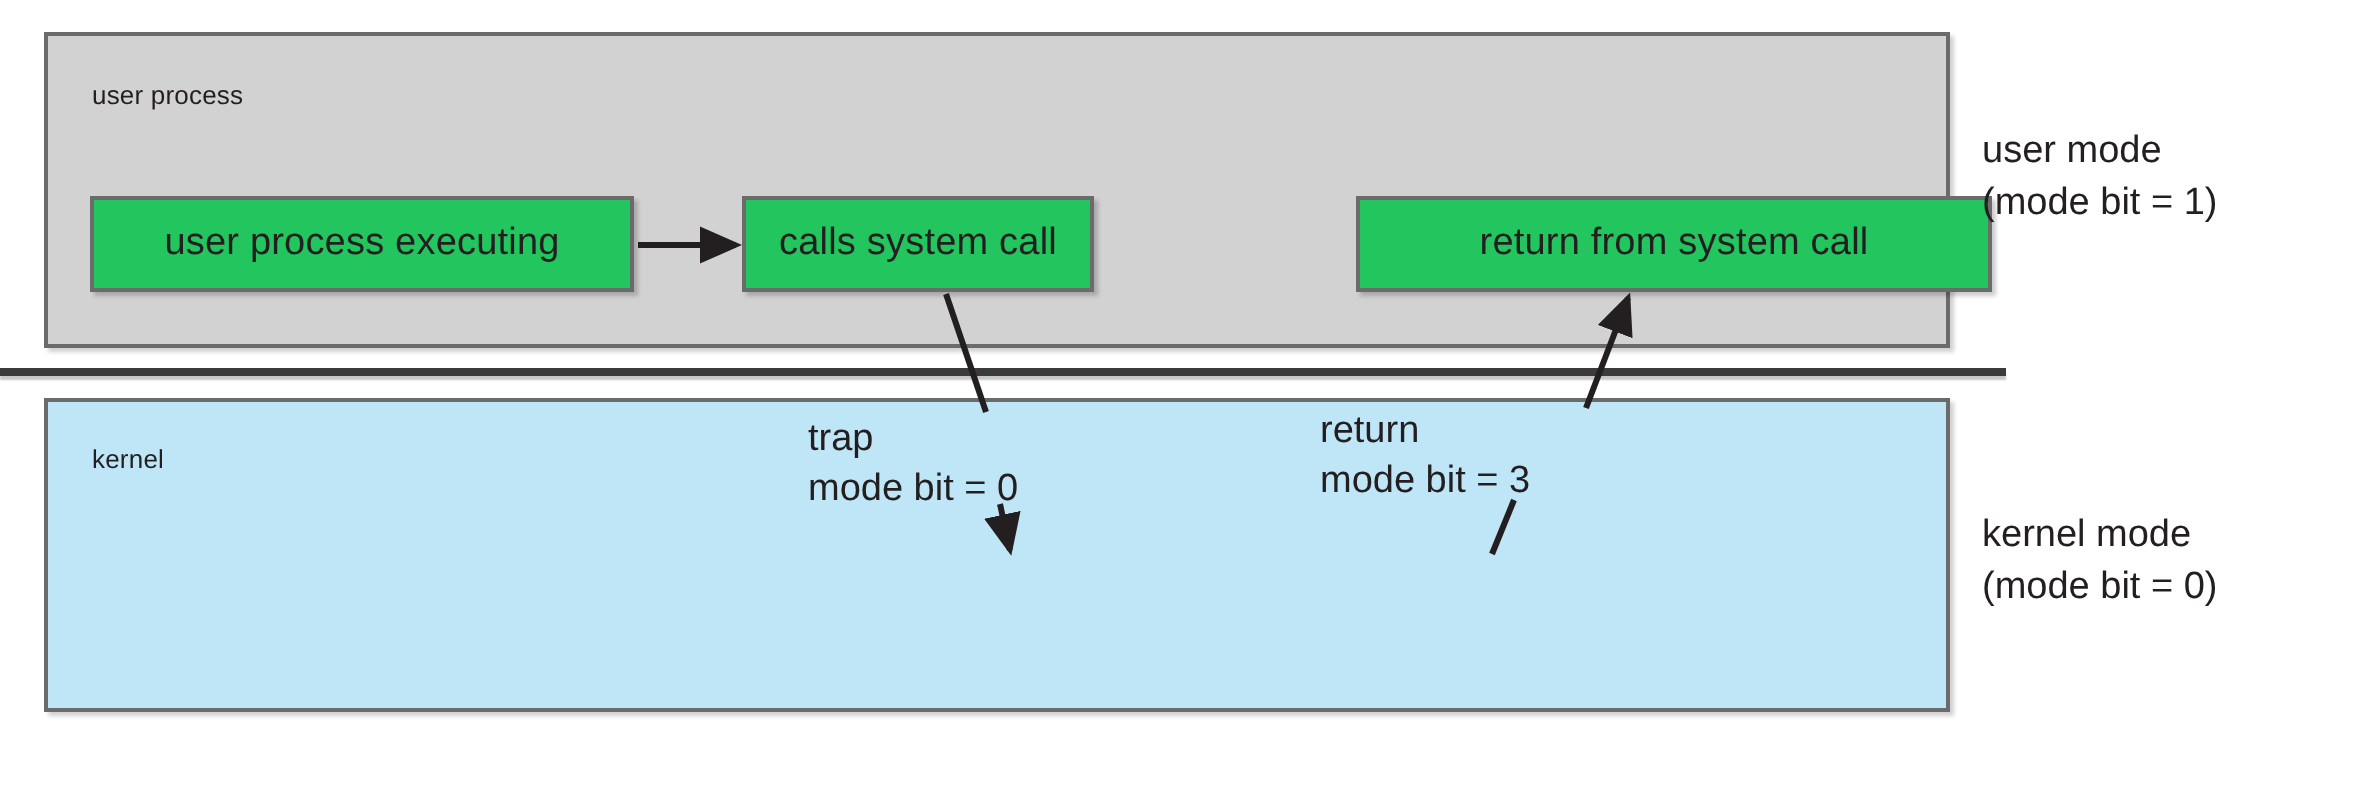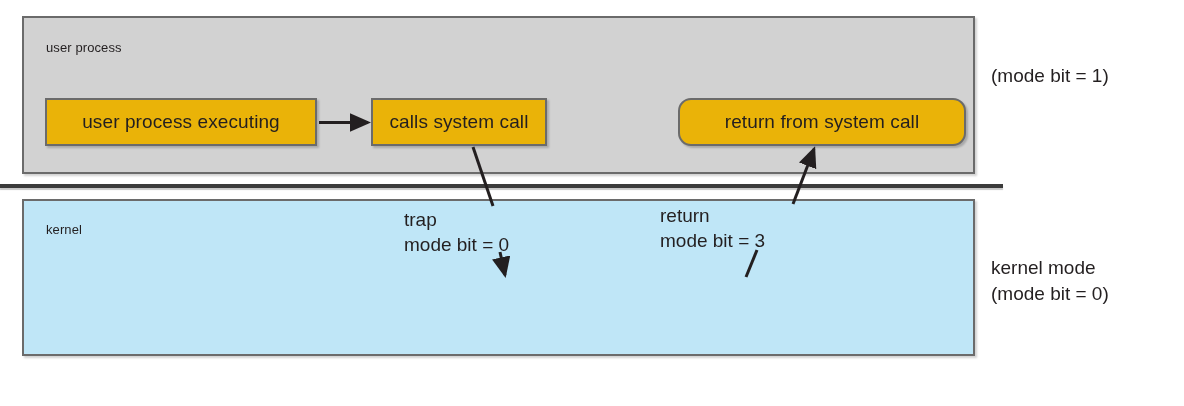--- a/index.html
+++ b/index.html
@@ -60,39 +60,39 @@
     width: 1003px;
     height: 4px;
     background: #3b3b3b;
     box-shadow: 0 2px 1px rgba(0,0,0,0.22);
   }
 
   
   .pbox {
     position: absolute;
     box-sizing: border-box;
-    background: #eab308;
+    background: #22c55e;
     border: 2px solid #6b6b6b;
     box-shadow: 2px 2px 2px rgba(0,0,0,0.2);
     display: flex;
     align-items: center;
     justify-content: center;
     font-size: 19px;
     white-space: nowrap;
     letter-spacing: 0.1px;
     text-align: center;
   }
   #box-user-process-executing {
     left: 45px; top: 98px; width: 272px; height: 48px;
   }
   #box-calls-system-call {
     left: 371px; top: 98px; width: 176px; height: 48px;
   }
   #box-return-from-system-call {
-    left: 678px; top: 98px; width: 288px; height: 48px; border-radius: 13px;
+    left: 678px; top: 98px; width: 318px; height: 48px;
   }
   #box-execute-system-call {
     left: 506px; top: 279px; width: 239px; height: 48px;
   }
 
   
   .edge-label {
     position: absolute;
     font-size: 19px;
     line-height: 25px;
@@ -145,20 +145,21 @@
     <div>trap</div>
     <div>mode bit = 0</div>
   </div>
 
   <div class="edge-label" id="label-return">
     <div>return</div>
     <div>mode bit = 3</div>
   </div>
 
   <div class="side-label" id="label-user-mode">
+    <div>user mode</div>
     <div>(mode bit = 1)</div>
   </div>
 
   <div class="side-label" id="label-kernel-mode">
     <div>kernel mode</div>
     <div>(mode bit = 0)</div>
   </div>
 
   <svg id="connectors" viewBox="0 0 1184 406">
     <defs>

